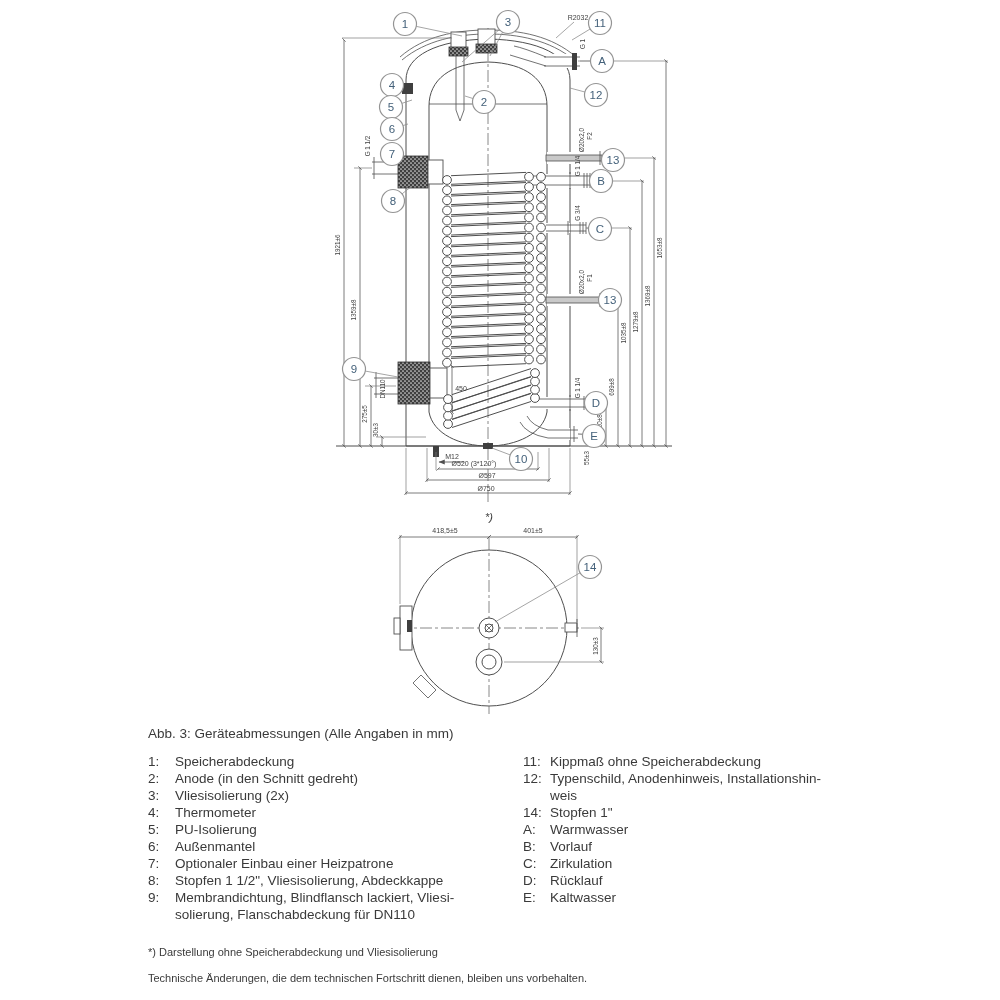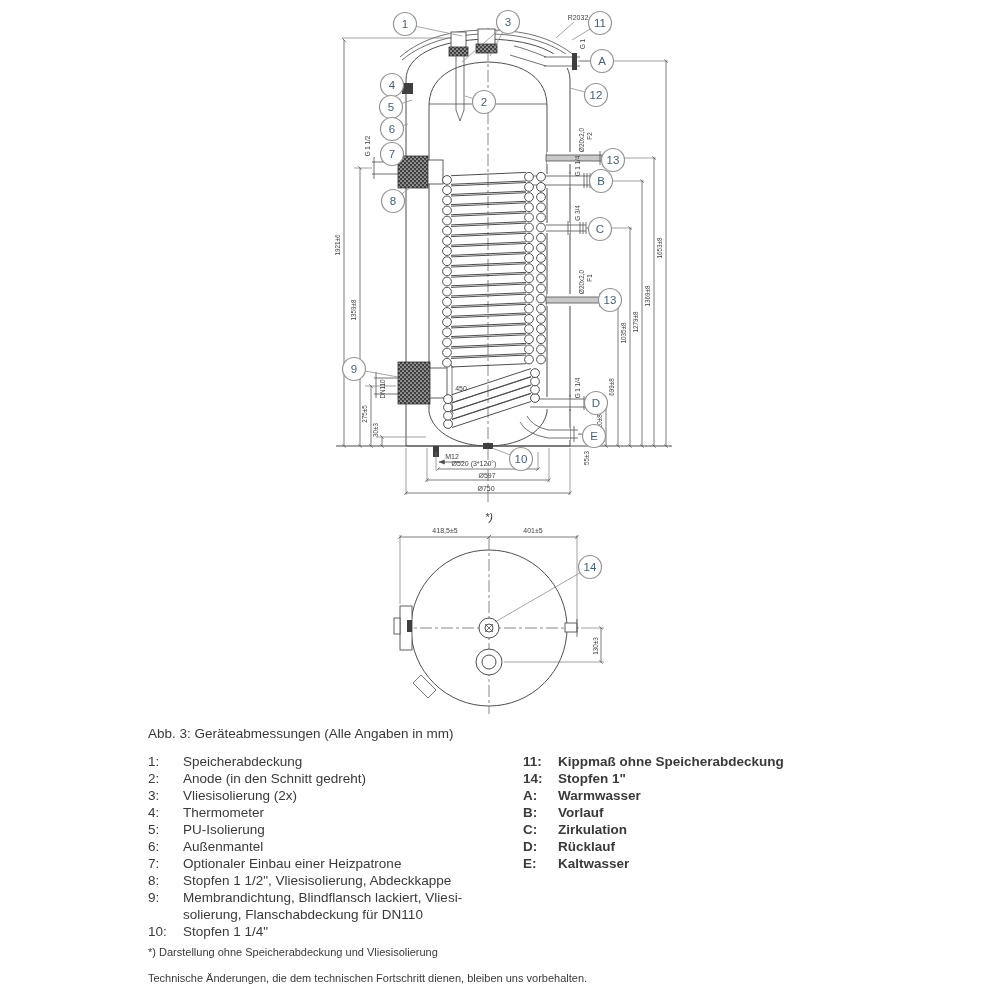--- a/index.html
+++ b/index.html
@@ -16,24 +16,24 @@
   .dl{font-size:6.3px;fill:#3f3f3f;text-anchor:middle;}
   .fl{font-size:7px;fill:#3f3f3f;text-anchor:middle;}
   .fl2{font-size:11px;fill:#3f3f3f;text-anchor:middle;font-style:italic;}
   .tc{fill:#fff;stroke:#4f4f4f;stroke-width:1;}
   .dkr{fill:url(#dots);stroke:#333;stroke-width:0.8;}
   .wht{fill:#fff;stroke:none;}
   .whs{fill:#fff;stroke:#4f4f4f;stroke-width:0.9;}
   #caption{position:absolute;left:148px;top:726px;font-size:13.5px;}
   .legend-col{position:absolute;top:753px;font-size:13.5px;line-height:17px;}
   #legend-left{left:148px;width:370px;}
-  #legend-right{left:523px;width:370px;font-weight:bold;}
+  #legend-right{left:523px;width:370px;}
   .legend-row{display:flex;}
   .lkey{width:27px;flex:none;}
-  .ltext{white-space:pre-line;margin-left:8px;}
+  .ltext{white-space:pre-line;}
   .fn{position:absolute;left:148px;font-size:11px;}
   #fn1{top:946px;} #fn2{top:972px;}
 </style>
 </head>
 <body>
 
 <svg id="dwg" width="1000" height="718" viewBox="0 0 1000 718">
   <defs>
     <pattern id="hatch" width="6.5" height="6.5" patternUnits="userSpaceOnUse">
       <rect width="6.5" height="6.5" fill="#fbfbfb"></rect>
@@ -526,31 +526,32 @@
     </div>
     <div class="legend-row">
       <span class="lkey">8:</span>
       <span class="ltext">Stopfen 1 1/2", Vliesisolierung, Abdeckkappe</span>
     </div>
     <div class="legend-row">
       <span class="lkey">9:</span>
       <span class="ltext">Membrandichtung, Blindflansch lackiert, Vliesi-
 solierung, Flanschabdeckung für DN110</span>
     </div>
-    <div class="legend-row">
-      <span class="lkey">10:</span>
-      <span class="ltext">Stopfen 1 1/4"</span>
-    </div>
   </div>
 <div id="legend-right" class="legend-col">
     <div class="legend-row">
       <span class="lkey">11:</span>
       <span class="ltext">Kippmaß ohne Speicherabdeckung</span>
     </div>
     <div class="legend-row">
+      <span class="lkey">12:</span>
+      <span class="ltext">Typenschild, Anodenhinweis, Installationshin-
+weis</span>
+    </div>
+    <div class="legend-row">
       <span class="lkey">14:</span>
       <span class="ltext">Stopfen 1"</span>
     </div>
     <div class="legend-row">
       <span class="lkey">A:</span>
       <span class="ltext">Warmwasser</span>
     </div>
     <div class="legend-row">
       <span class="lkey">B:</span>
       <span class="ltext">Vorlauf</span>

